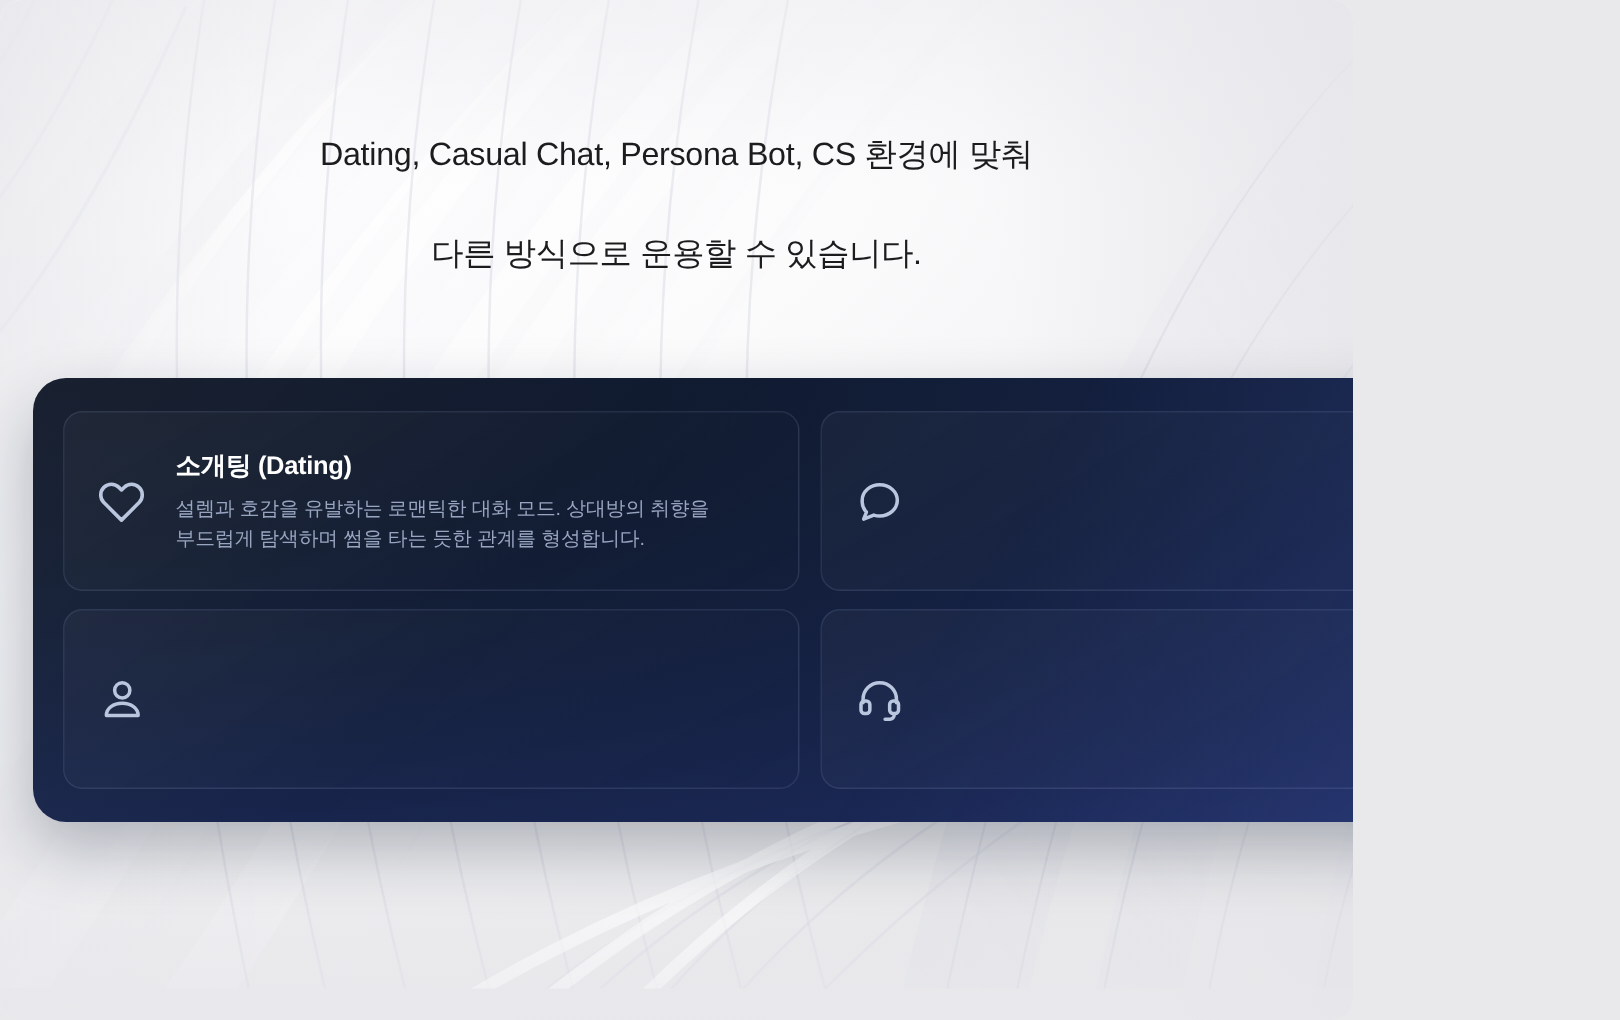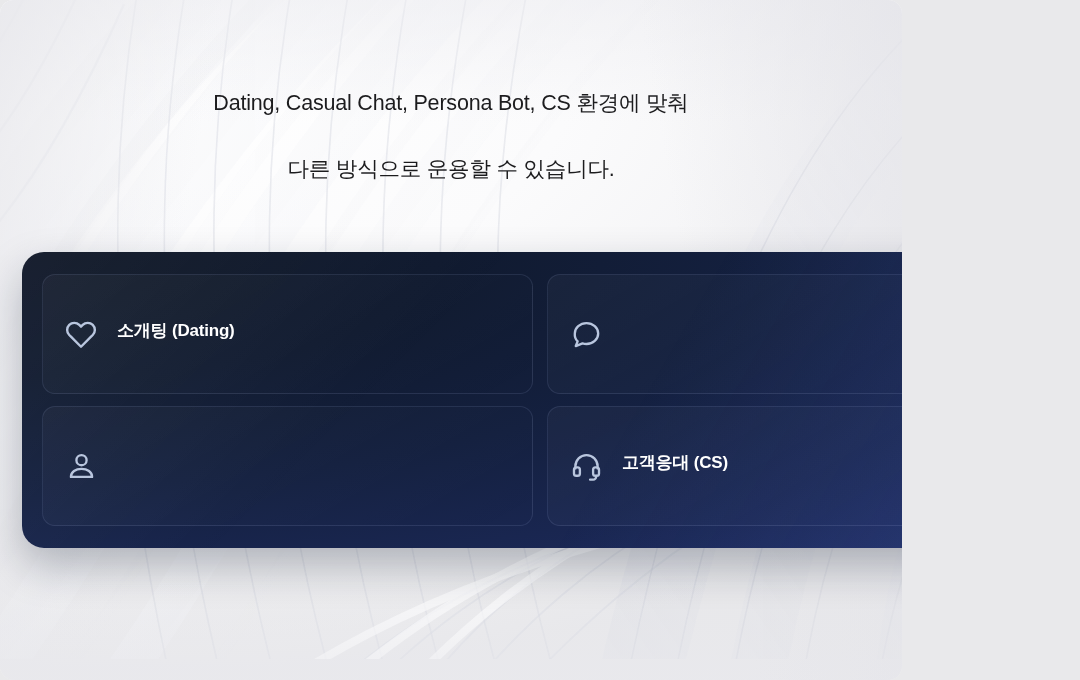--- a/index.html
+++ b/index.html
@@ -238,20 +238,22 @@
     <div class="grid">
 
       <div class="card">
         <div class="card-icon">
           <svg width="34" height="34" viewBox="0 0 24 24" fill="none" stroke="currentColor" stroke-width="1.7" stroke-linecap="round" stroke-linejoin="round">
             <path d="M20.3 5.6a5 5 0 0 0-7.1 0L12 6.8l-1.2-1.2a5 5 0 1 0-7.1 7.1l1.2 1.2L12 21l7.1-7.1 1.2-1.2a5 5 0 0 0 0-7.1z"></path>
           </svg>
         </div>
         <div class="card-body">
           <div class="card-title">소개팅 (Dating)</div>
+          <div class="card-desc">설렘과 호감을 유발하는 로맨틱한 대화 모드. 상대방의 취향을
+부드럽게 탐색하며 썸을 타는 듯한 관계를 형성합니다.</div>
         </div>
       </div>
 
       <div class="card">
         <div class="card-icon">
           <svg width="33" height="33" viewBox="0 0 24 24" fill="none" stroke="currentColor" stroke-width="1.7" stroke-linecap="round" stroke-linejoin="round">
             <path d="M20.5 11.3c0 4.2-3.8 7.6-8.5 7.6-1 0-2-.16-2.9-.45L4.2 20.4l1.35-3.4A7.2 7.2 0 0 1 3.5 11.3c0-4.2 3.8-7.6 8.5-7.6s8.5 3.4 8.5 7.6z"></path>
           </svg>
         </div>
       </div>
@@ -268,19 +270,18 @@
       <div class="card">
         <div class="card-icon">
           <svg width="33" height="33" viewBox="0 0 24 24" fill="none" stroke="currentColor" stroke-width="1.7" stroke-linecap="round" stroke-linejoin="round">
             <path d="M3.9 13.4v-1.6a8.1 8.1 0 0 1 16.2 0v1.6"></path>
             <rect x="2.9" y="12.6" width="4.3" height="6.1" rx="1.7"></rect>
             <rect x="16.8" y="12.6" width="4.3" height="6.1" rx="1.7"></rect>
             <path d="M19 18.8v.6a2.1 2.1 0 0 1-2.1 2.1h-2.3"></path>
           </svg>
         </div>
         <div class="card-body">
-          <div class="card-title">고객응대 (CS)</div>
         </div>
       </div>
 
     </div>
   </div>
 </div>
 
 </body></html>

